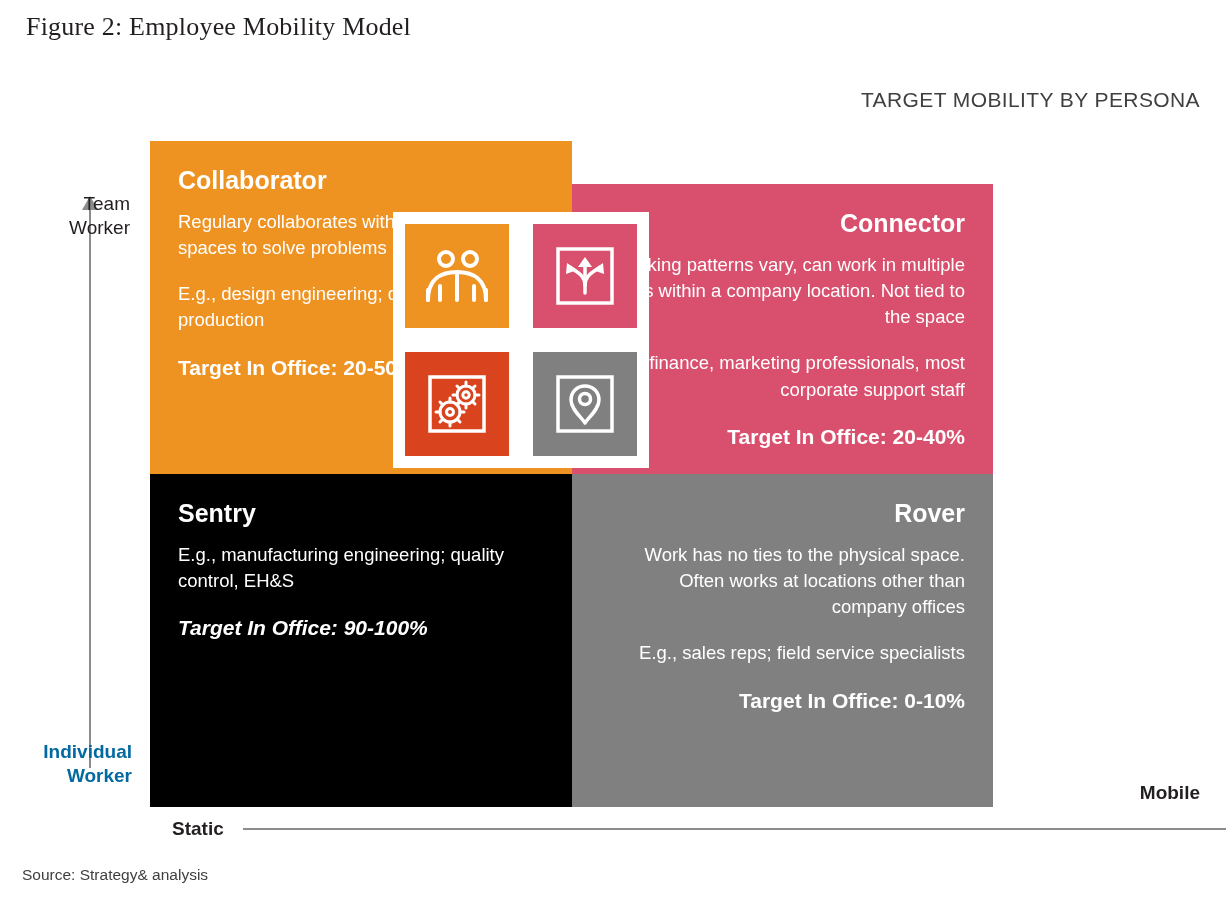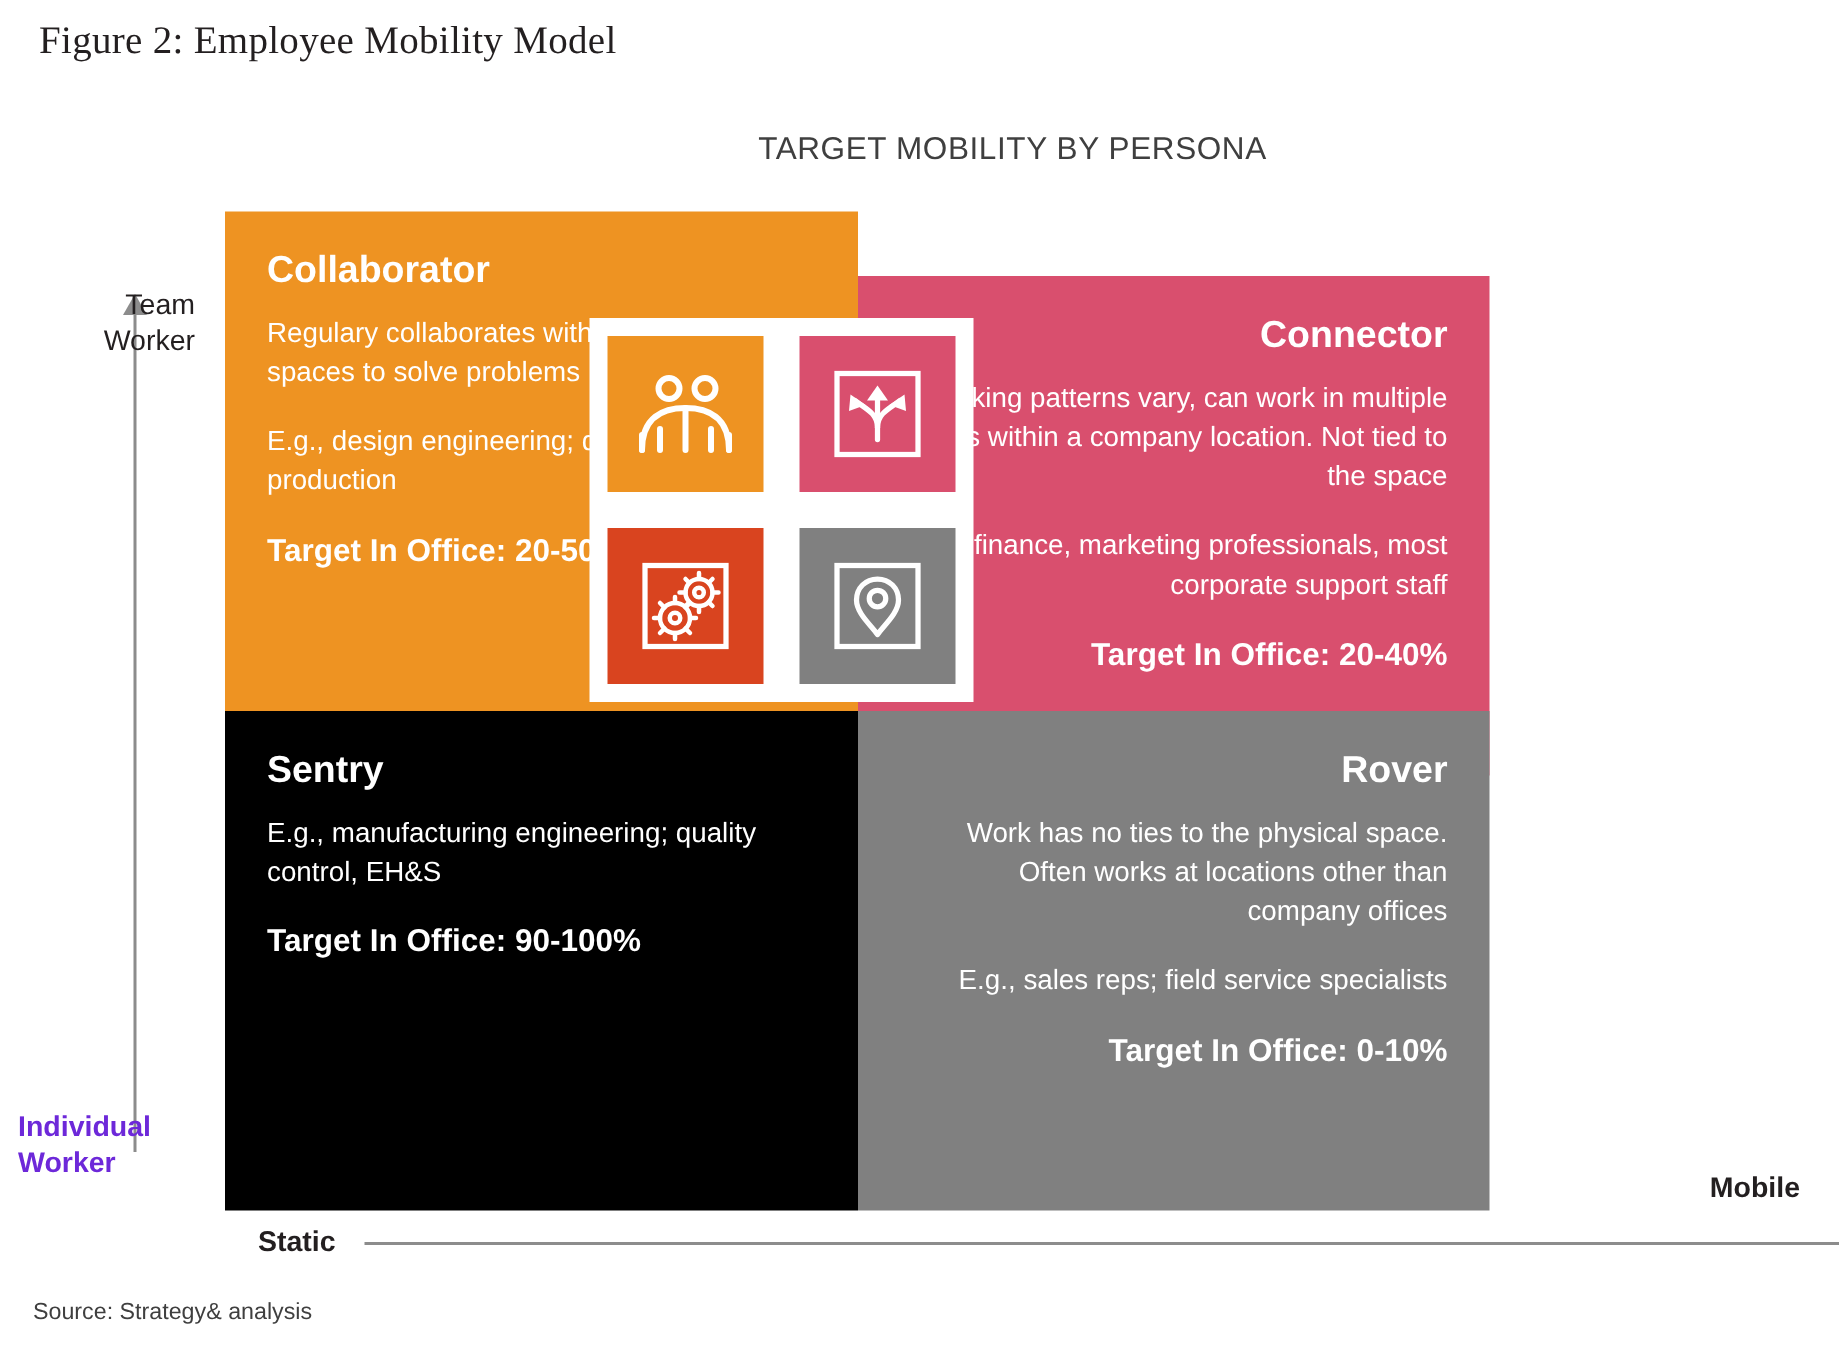--- a/index.html
+++ b/index.html
@@ -24,21 +24,21 @@
     font-size: 26px;
     color: #231f20;
     letter-spacing: 0.2px;
   }
 
   #chart-heading {
     position: absolute;
     left: 150px;
     top: 88px;
     width: 1050px;
-    text-align: center;
+    text-align: right;
     font-size: 21px;
     color: #3f3f3f;
     letter-spacing: 0.4px;
   }
 
   
   #matrix {
     position: absolute;
     left: 150px;
     top: 141px;
@@ -82,21 +82,21 @@
     line-height: 1.42;
     margin: 0 0 22px 0;
     max-width: 380px;
   }
   .q-target {
     font-size: 21px;
     font-weight: bold;
     margin: 0;
   }
   .q-tl .q-target { margin-top: 6px; }
-  .q-bl .q-target { margin-top: 18px; }
+  .q-bl .q-target { margin-top: 18px; font-style: italic; }
 
   
   #icon-cluster {
     position: absolute;
     left: 393px;
     top: 212px;
     width: 256px;
     height: 256px;
     background: #ffffff;
     padding: 0;
@@ -143,25 +143,25 @@
     font-weight: normal;
     line-height: 1.25;
     color: #231f20;
     margin-top: 27px;
   }
   #label-individual-worker {
     position: absolute;
     left: 12px;
     top: 740px;
     width: 120px;
-    text-align: left;
+    text-align: right;
     font-size: 19px;
     font-weight: bold;
     line-height: 1.25;
-    color: #6d28d9;
+    color: #0369a1;
   }
 
   #x-axis-line {
     position: absolute;
     left: 243px;
     top: 828px;
     width: 1005px;
     height: 2px;
     background: #8c8c8c;
   }

